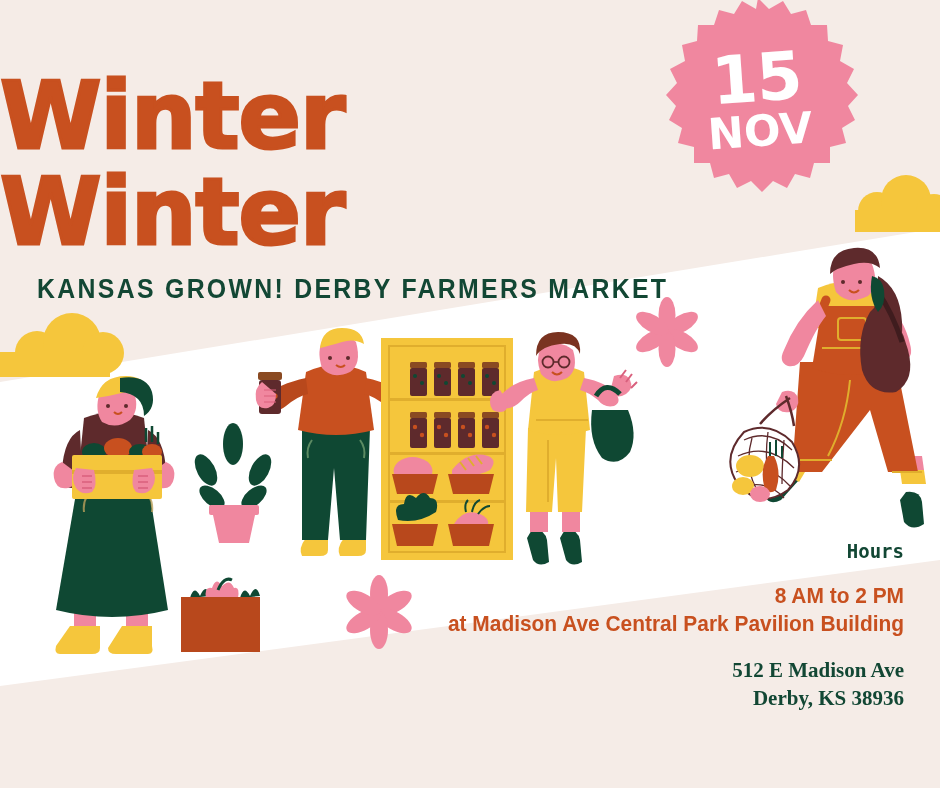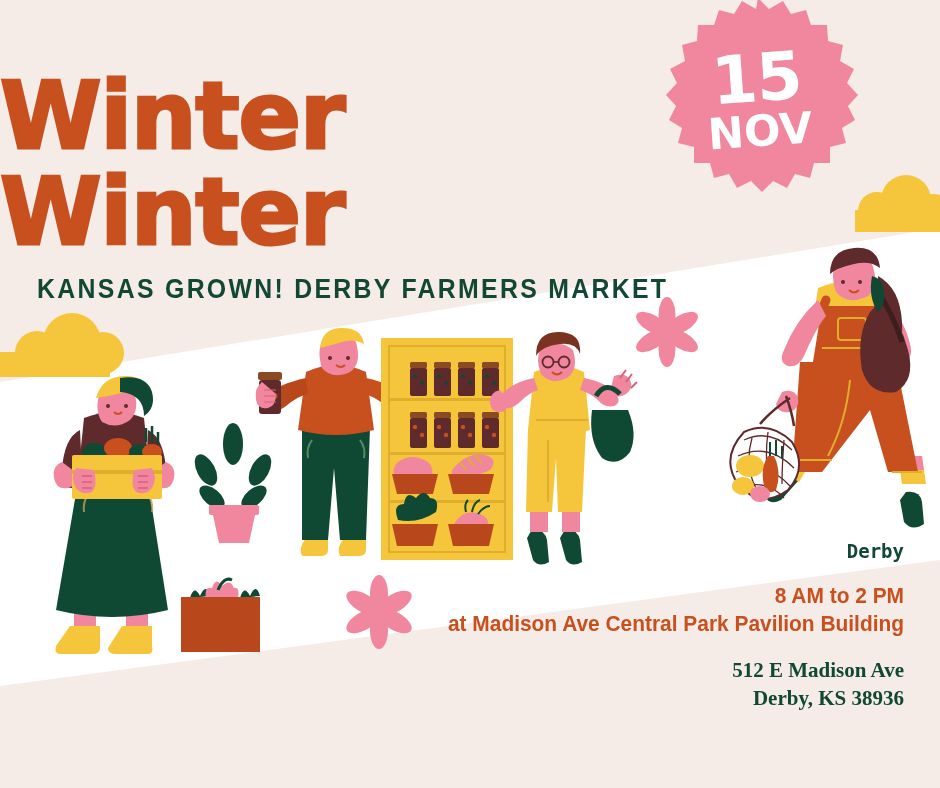--- a/index.html
+++ b/index.html
@@ -391,20 +391,20 @@
     </div>
   </div>
 
   <div id="title-block">
     <div class="title-line" id="title-line-1">Winter</div>
     <div class="title-line" id="title-line-2">Winter</div>
     <div id="subtitle">KANSAS GROWN! DERBY FARMERS MARKET</div>
   </div>
 
   <div id="info">
-    <div id="hours-label">Derby</div>
+    <div id="hours-label">Hours</div>
     <div class="info-orange" id="info-time">8 AM to 2 PM</div>
     <div class="info-orange" id="info-place">at Madison Ave Central Park Pavilion Building</div>
     <div class="info-green">512 E Madison Ave</div>
     <div class="info-green">Derby, KS 38936</div>
   </div>
 
 </div>
 
 </body></html>

